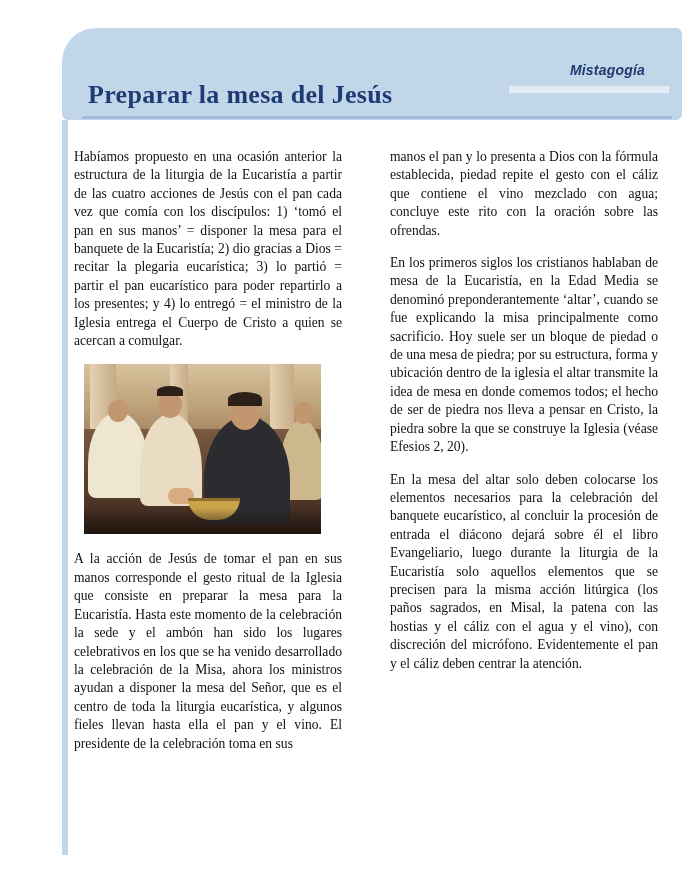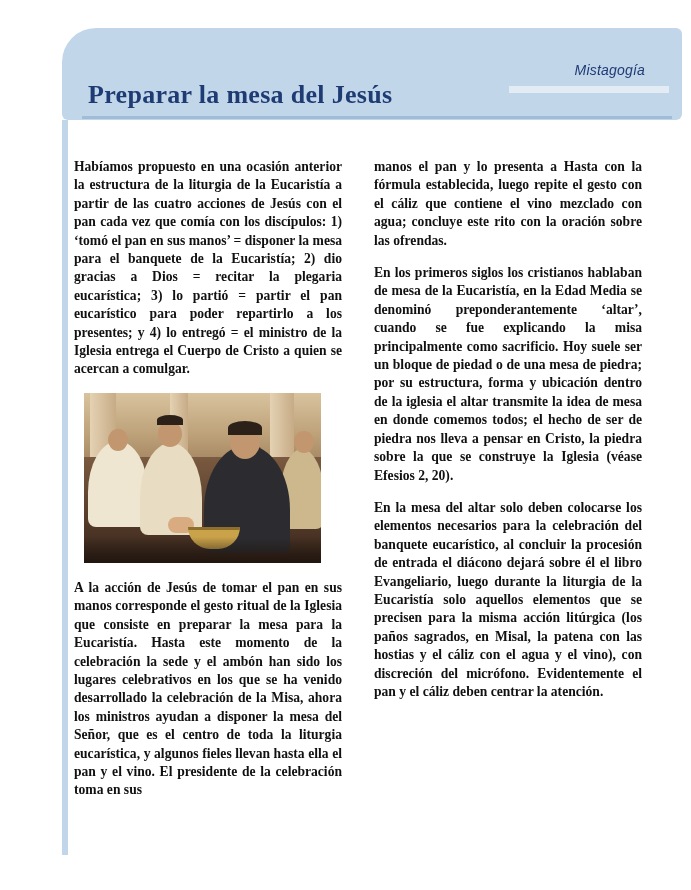--- a/index.html
+++ b/index.html
@@ -41,21 +41,21 @@
     width: 6px;
     height: 735px;
     background: #c2d6ea;
   }
 
   .kicker {
     position: absolute;
     right: 46px;
     top: 62px;
     font-family: "Liberation Sans", sans-serif;
-    font-weight: normal;
+    font-weight: bold;
     font-style: italic;
     font-size: 14px;
     color: #1f3b73;
     letter-spacing: 0.2px;
     text-align: right;
   }
   .kicker-rule {
     position: absolute;
     right: 22px;
     top: 86px;
@@ -79,26 +79,25 @@
     left: 82px;
     top: 116px;
     width: 590px;
     height: 3px;
     background: #9fbdd8;
   }
 
   .columns {
     position: absolute;
     left: 74px;
-    top: 158px;
+    top: 148px;
     width: 600px;
     height: 700px;
     display: flex;
-    gap: 32px;
-    font-weight: bold;
+    gap: 48px;
   }
   .col {
     width: 268px;
   }
   .col p {
     margin: 0 0 14px 0;
     font-size: 13.6px;
     line-height: 18.4px;
     text-align: justify;
     text-justify: inter-word;
@@ -214,19 +213,19 @@
         <div class="head h4"></div>
         <div class="hand"></div>
         <div class="bowl"></div>
         <div class="blur-bottom"></div>
       </div>
 
       <p>A la acción de Jesús de tomar el pan en sus manos corresponde el gesto ritual de la Iglesia que consiste en preparar la mesa para la Eucaristía. Hasta este momento de la celebración la sede y el ambón han sido los lugares celebrativos en los que se ha venido desarrollado la celebración de la Misa, ahora los ministros ayudan a disponer la mesa del Señor, que es el centro de toda la liturgia eucarística, y algunos fieles llevan hasta ella el pan y el vino. El presidente de la celebración toma en sus</p>
     </div>
 
     <div class="col">
-      <p>manos el pan y lo presenta a Hasta con la fórmula establecida, luego repite el gesto con el cáliz que contiene el vino mezclado con agua; concluye este rito con la oración sobre las ofrendas.</p>
+      <p>manos el pan y lo presenta a Dios con la fórmula establecida, piedad repite el gesto con el cáliz que contiene el vino mezclado con agua; concluye este rito con la oración sobre las ofrendas.</p>
       <p>En los primeros siglos los cristianos hablaban de mesa de la Eucaristía, en la Edad Media se denominó preponderantemente ‘altar’, cuando se fue explicando la misa principalmente como sacrificio. Hoy suele ser un bloque de piedad o de una mesa de piedra; por su estructura, forma y ubicación dentro de la iglesia el altar transmite la idea de mesa en donde comemos todos; el hecho de ser de piedra nos lleva a pensar en Cristo, la piedra sobre la que se construye la Iglesia (véase Efesios 2, 20).</p>
       <p>En la mesa del altar solo deben colocarse los elementos necesarios para la celebración del banquete eucarístico, al concluir la procesión de entrada el diácono dejará sobre él el libro Evangeliario, luego durante la liturgia de la Eucaristía solo aquellos elementos que se precisen para la misma acción litúrgica (los paños sagrados, en Misal, la patena con las hostias y el cáliz con el agua y el vino), con discreción del micrófono. Evidentemente el pan y el cáliz deben centrar la atención.</p>
     </div>
 
   </div>
 </div>
 
 </body></html>

